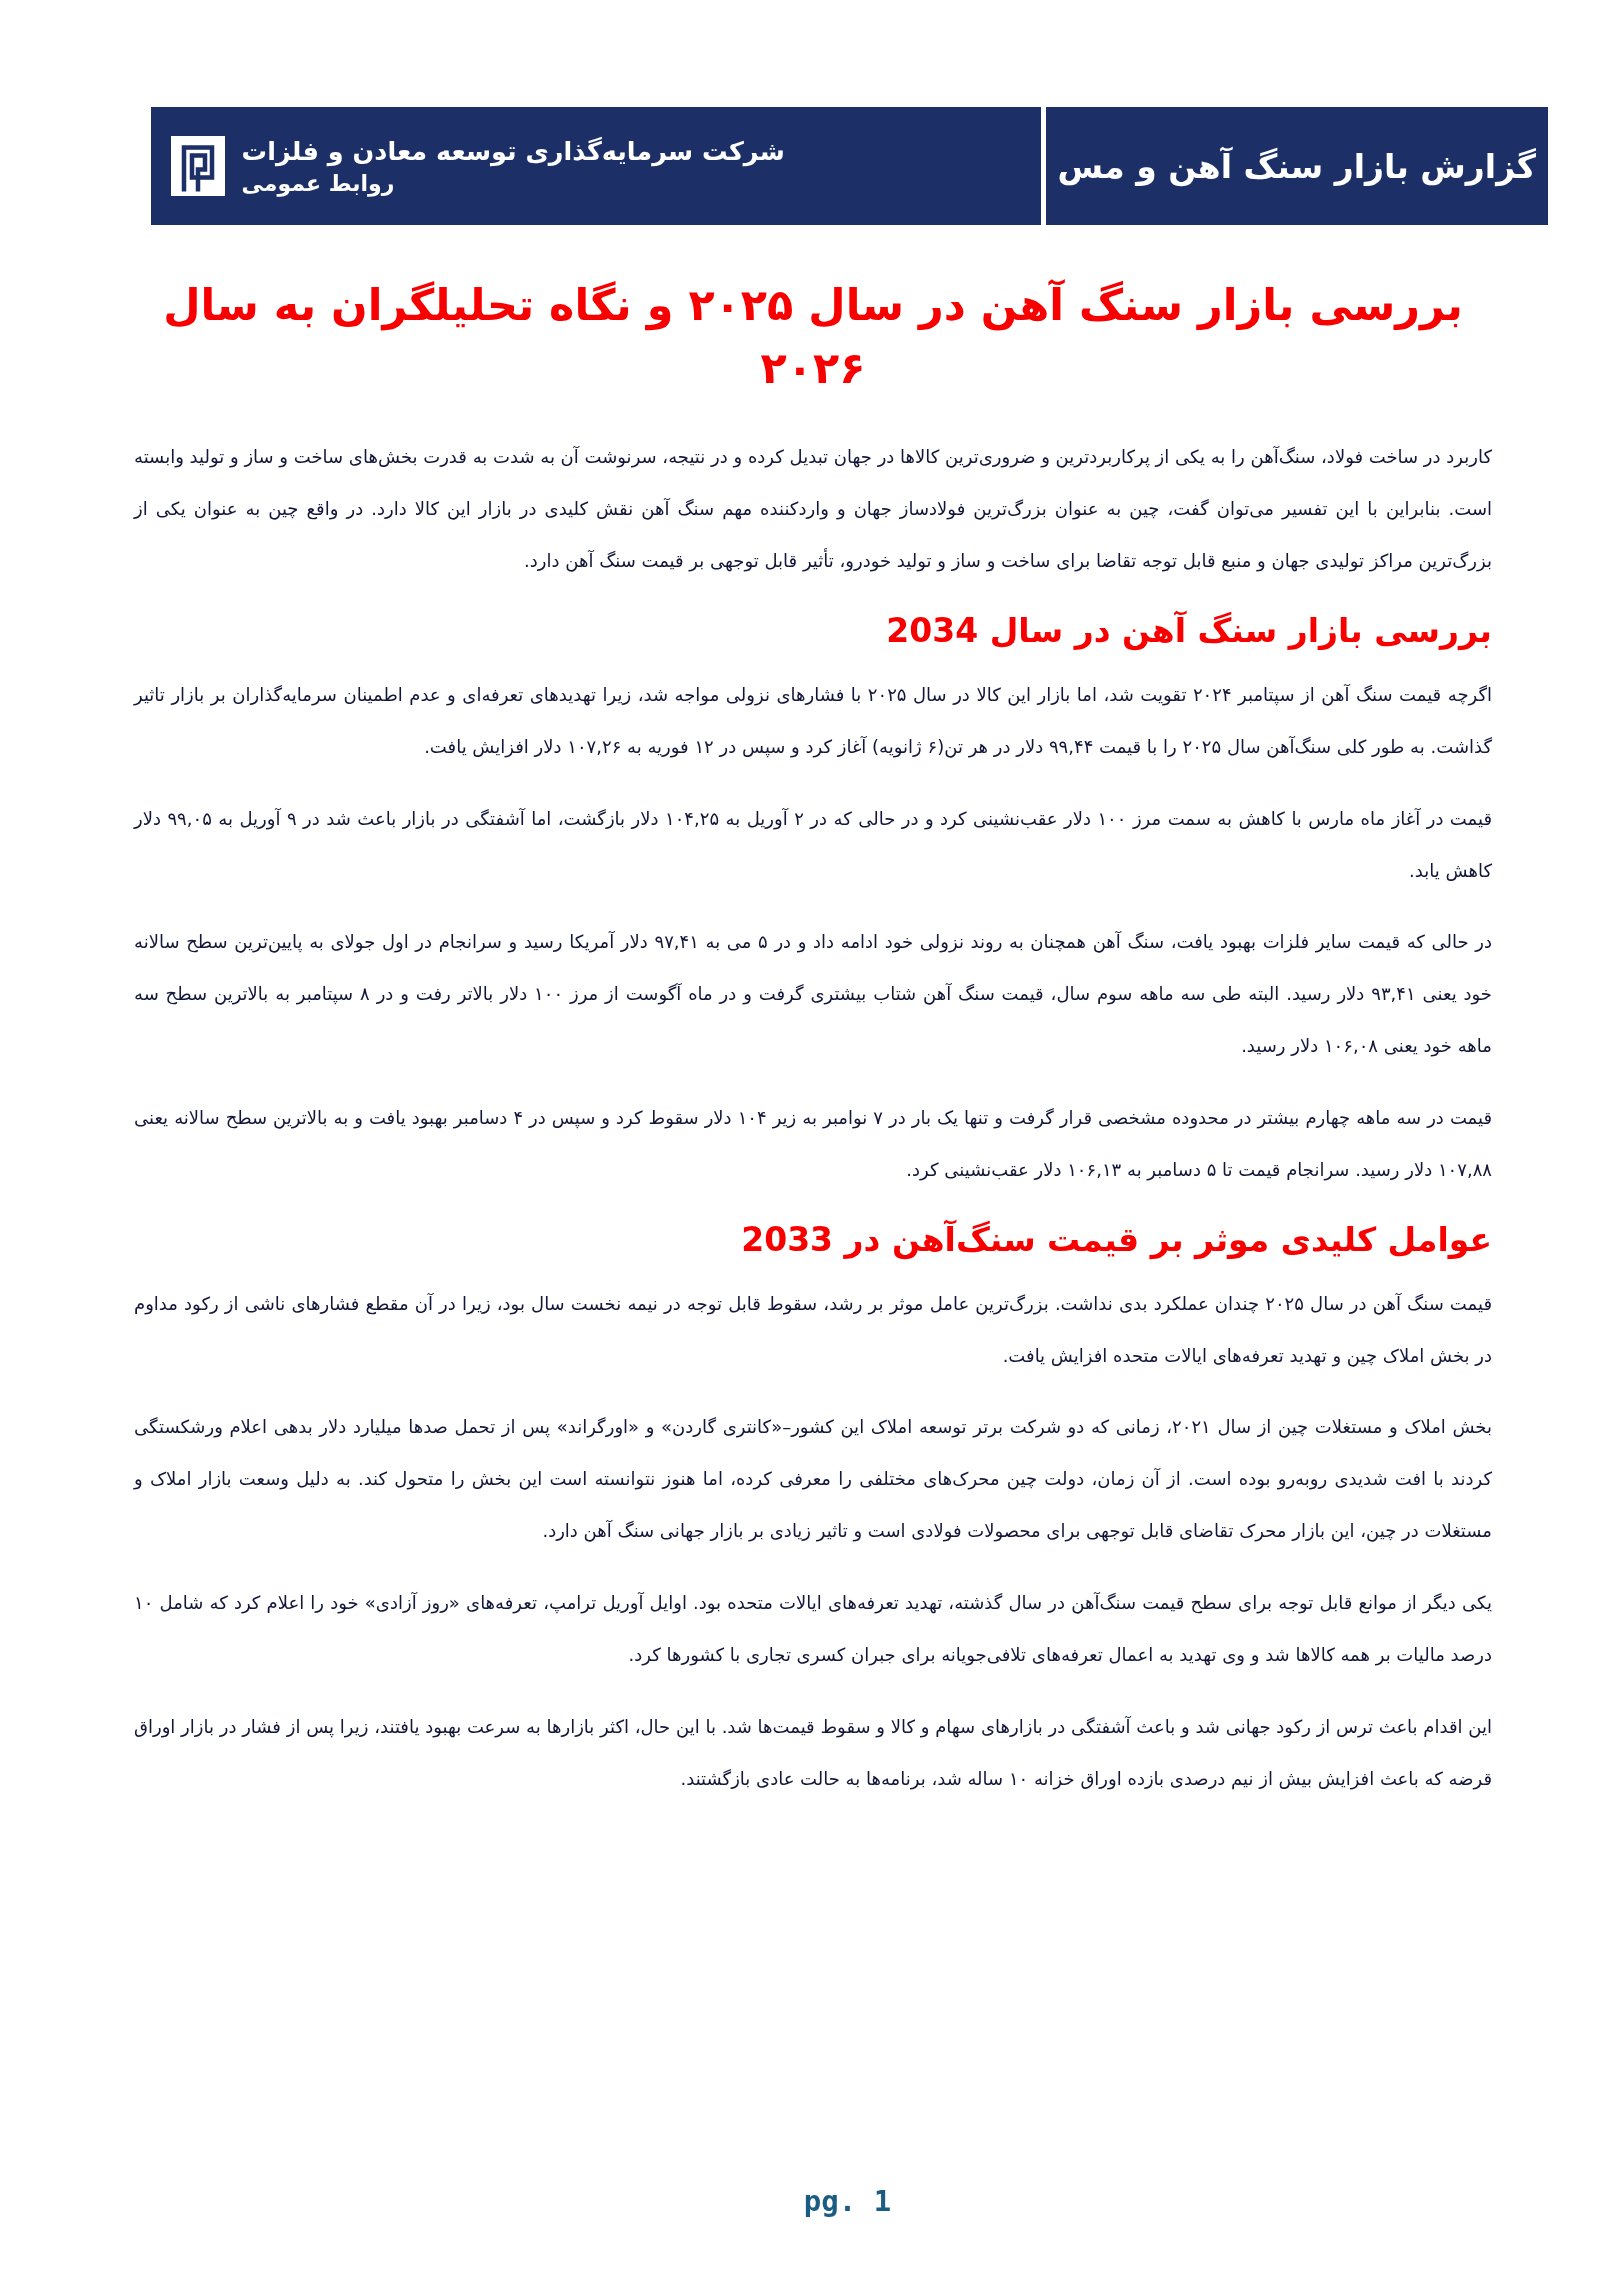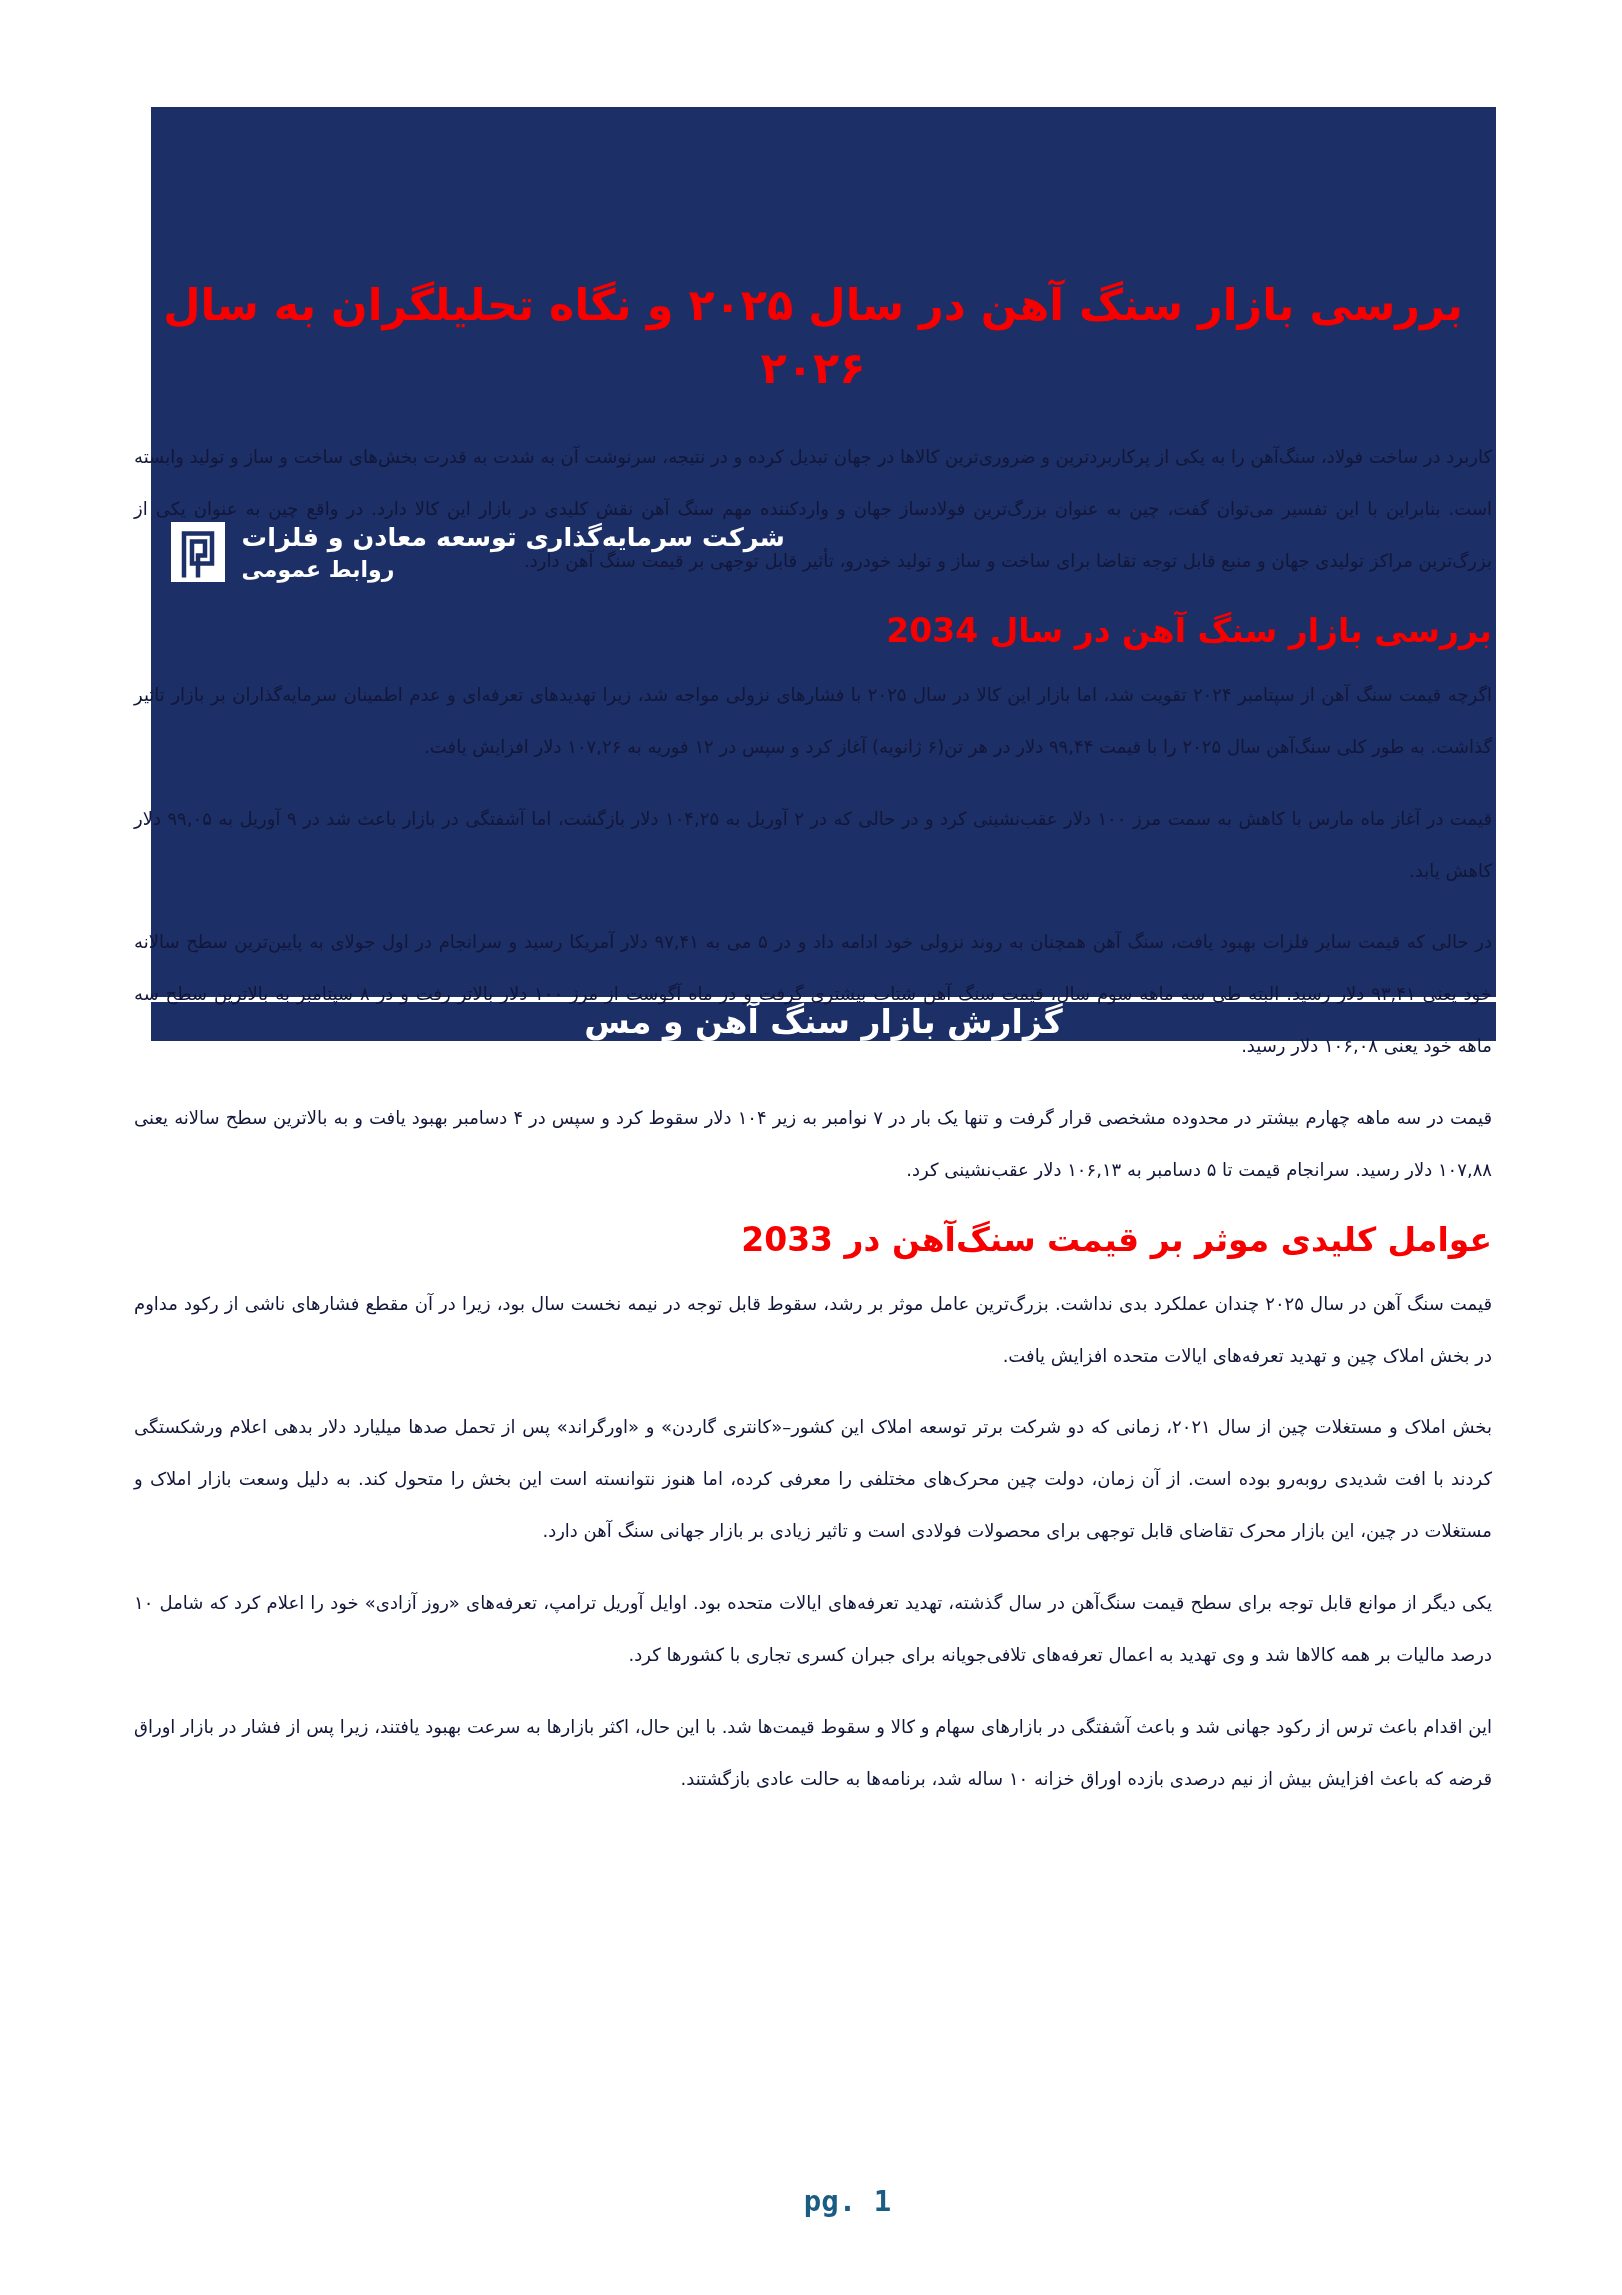--- a/index.html
+++ b/index.html
@@ -15,40 +15,39 @@
     overflow: hidden;
     font-family: "DejaVu Sans", sans-serif;
   }
 
   
   .topbar {
     position: absolute;
     top: 107px;
     left: 151px;
     width: 1345px;
-    height: 142px;
+    height: 118px;
     display: flex;
-    flex-direction: column;
     gap: 4.6px;
   }
   .topbar-left {
     flex: 0 0 890px;
     background: var(--bar-blue);
     display: flex;
     align-items: center;
     padding-left: 19.6px;
     box-sizing: border-box;
   }
   .topbar-right {
     flex: 1 1 auto;
     background: var(--bar-blue);
     display: flex;
     align-items: center;
     justify-content: center;
-    padding: 0 27px;
+    padding: 0 12px;
     box-sizing: border-box;
   }
   .logo-box {
     width: 54px;
     height: 60px;
     background: #ffffff;
     margin-right: 17px;
     flex: 0 0 auto;
     display: flex;
     align-items: center;

